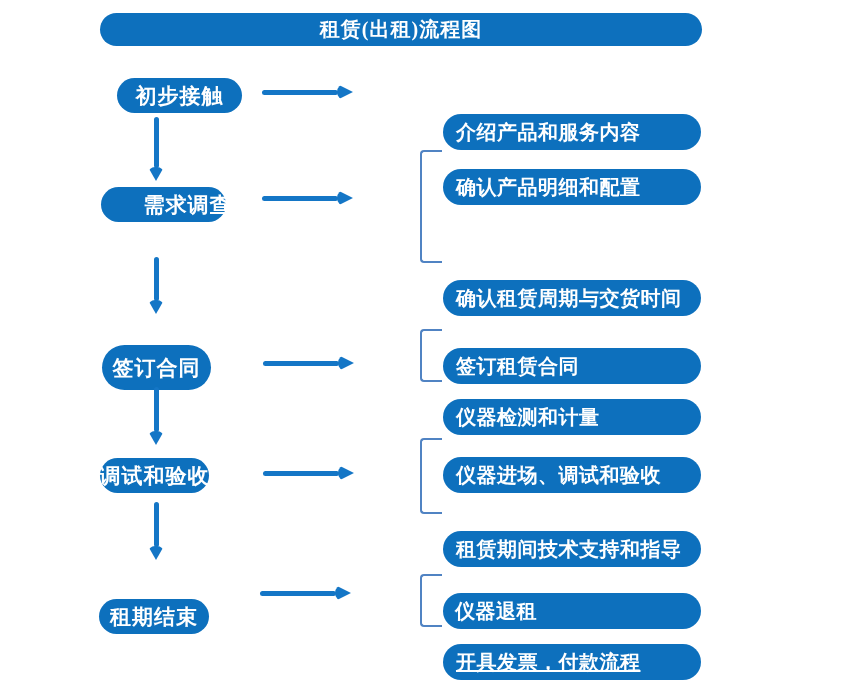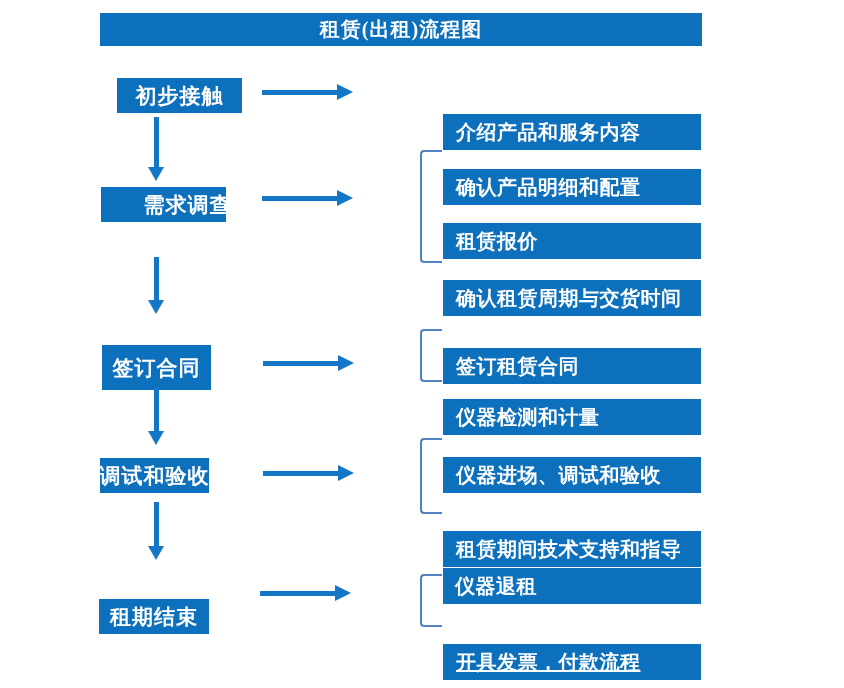--- a/index.html
+++ b/index.html
@@ -2,21 +2,21 @@
 <html style="--box_blue: #0d70bd; --arrow_blue: #1476c6; --bracket_blue: #5083c3; --box_text: #ffffff; --background: #ffffff;"><head>
 <meta charset="utf-8">
 <style>
   :root {
     --box_blue: #0d70bd;
     --arrow_blue: #1476c6;
     --bracket_blue: #5083c3;
     --box_text: #ffffff;
     --background: #ffffff;
   }
-  * { margin: 0; padding: 0; box-sizing: border-box; }
+  * { margin: 0; padding: 0; box-sizing: border-box; border-radius: 26px; }
   html, body { background: var(--background); }
   body { font-family: "Liberation Serif", serif; }
 
   .canvas {
     position: relative;
     width: 844px;
     height: 688px;
     background: var(--background);
     overflow: hidden;
   }
@@ -161,22 +161,21 @@
     <div class="head"></div>
   </div>
 
   <div class="bracket" style="top:150px; height:113px;"></div>
   <div class="bracket" style="top:329px; height:53px;"></div>
   <div class="bracket" style="top:438px; height:76px;"></div>
   <div class="bracket" style="top:574px; height:53px;"></div>
 
   <div class="detail-box" style="top:78px;">介绍产品和服务内容</div>
   <div class="detail-box" style="top:133px;">确认产品明细和配置</div>
-  <div class="detail-box" style="top:187px;">租赁报价</div>
   <div class="detail-box" style="top:244px;">确认租赁周期与交货时间</div>
   <div class="detail-box" style="top:312px;">签订租赁合同</div>
   <div class="detail-box" style="top:363px;">仪器检测和计量</div>
   <div class="detail-box" style="top:421px;">仪器进场、调试和验收</div>
   <div class="detail-box" style="top:495px;">租赁期间技术支持和指导</div>
-  <div class="detail-box" style="top:532px;padding-left:12px;">仪器退租</div>
+  <div class="detail-box" style="top:557px;padding-left:12px;">仪器退租</div>
   <div class="detail-box" style="top:608px;text-decoration:underline;">开具发票，付款流程</div>
 
 </div>
 
 </body></html>

